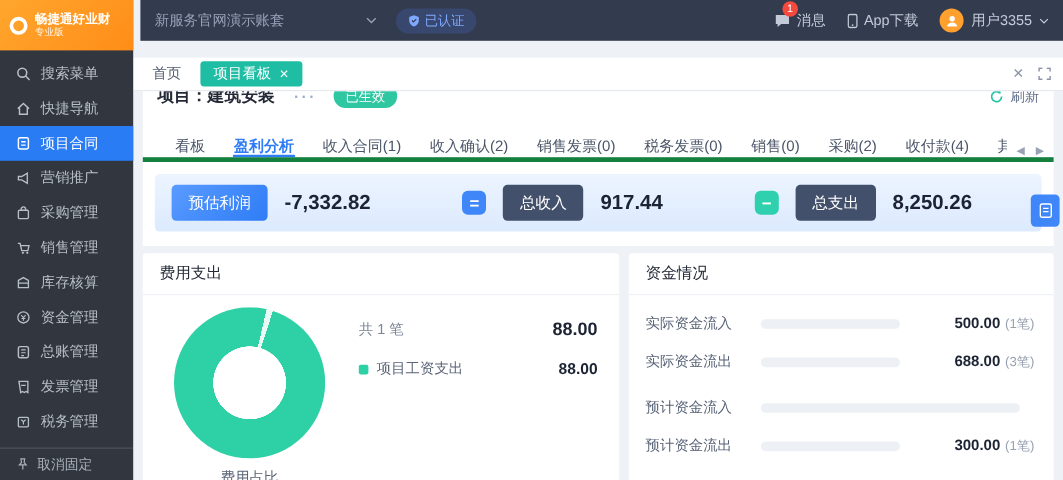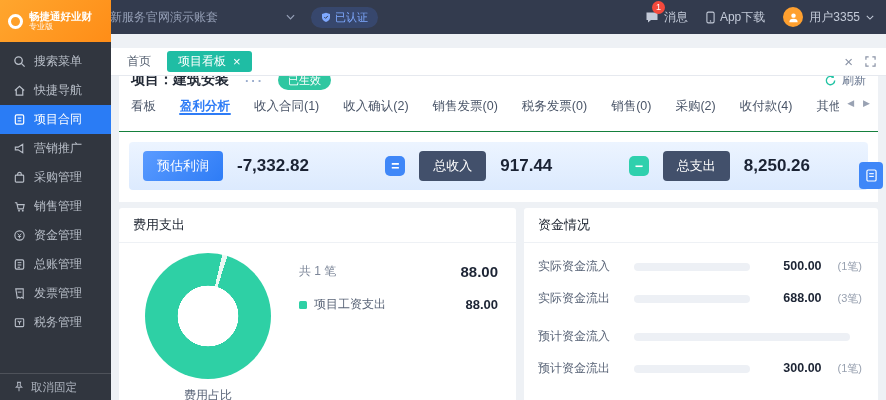--- a/index.html
+++ b/index.html
@@ -17,21 +17,21 @@
   .logo-sub{font-size:8px;opacity:.9;}
   .menu{flex:1;padding-top:5px;}
   .menu-item{height:29px;display:flex;align-items:center;gap:8px;padding-left:13px;color:#b9bfc9;
              font-size:12px;cursor:pointer;white-space:nowrap;}
   .menu-item.active{background:#2a7cf5;color:#fff;}
   .menu-item svg{flex:0 0 auto;}
   .sidebar-footer{height:26px;border-top:1px solid rgba(255,255,255,.14);display:flex;align-items:center;
                   gap:6px;padding-left:13px;color:#aab0bb;font-size:11.5px;cursor:pointer;}
 
   
-  .topbar{position:absolute;left:98px;right:0;top:0;height:34px;background:#333b4e;display:flex;
+  .topbar{position:absolute;left:117px;right:0;top:0;height:34px;background:#333b4e;display:flex;
           align-items:center;box-sizing:border-box;padding:0 12px;color:#aab3c5;z-index:5;}
   .account{display:flex;align-items:center;justify-content:space-between;width:185px;font-size:12px;
            color:#97a1b8;cursor:pointer;}
   .verified{display:flex;align-items:center;gap:4px;background:rgba(77,125,255,.18);color:#7fa9ff;
             font-size:11px;padding:3px 10px;border-radius:11px;margin-left:16px;cursor:pointer;}
   .topbar-right{margin-left:auto;display:flex;align-items:center;gap:18px;font-size:12px;color:#c3cad8;}
   .msg{position:relative;display:flex;align-items:center;gap:5px;cursor:pointer;}
   .msg-badge{position:absolute;top:-8px;left:7px;background:#f4493c;color:#fff;font-size:9px;
              min-width:13px;height:13px;border-radius:7px;display:flex;align-items:center;
              justify-content:center;padding:0 2px;box-sizing:border-box;}
@@ -53,21 +53,21 @@
 
   
   .main{position:absolute;left:111px;right:0;top:62px;bottom:0;padding:0 8px;box-sizing:border-box;}
   .content-top{background:#fff;}
   .page-header{height:36px;display:flex;align-items:center;padding:0 12px;}
   .page-title{font-size:14px;font-weight:bold;color:#232a36;}
   .more-dots{color:#9aaccd;font-weight:bold;letter-spacing:2px;margin-left:16px;font-size:13px;cursor:pointer;}
   .status-pill{background:#2fc7a1;color:#fff;font-size:11px;padding:2.5px 10px;border-radius:10px;margin-left:14px;}
   .refresh{margin-left:auto;display:flex;align-items:center;gap:5px;font-size:12px;color:#61708a;cursor:pointer;}
 
-  .page-tabs{height:33px;display:flex;align-items:flex-start;border-bottom:1px solid #15803d;}
+  .page-tabs{height:33px;display:flex;align-items:flex-end;border-bottom:4px solid #15803d;padding-left:15px;}
   .ptab-scroll{flex:1;display:flex;overflow:hidden;}
   .ptab{font-size:12.5px;color:#4a5568;padding:0 12px;display:flex;align-items:center;position:relative;
         white-space:nowrap;cursor:pointer;}
   .ptab.active{color:#2e7cf6;font-weight:bold;}
   .ptab.active::after{content:"";position:absolute;left:11px;right:11px;bottom:0;height:2.5px;
         background:#2e7cf6;border-radius:2px;}
   .arrows{display:flex;align-items:center;gap:9px;padding:0 8px;color:#99a2b3;font-size:9px;}
   .arrow{cursor:pointer;}
 
   .summary-wrap{padding:10px 10px 12px;}
@@ -107,21 +107,21 @@
   .legend-item-value{font-size:13px;font-weight:bold;color:#1c2434;}
   .donut-footer{margin:8px 0 0 26px;width:126px;text-align:center;font-size:12px;color:#5a6578;}
 
   .fund-body{padding:15px 16px 0 14px;}
   .fund-row{display:flex;align-items:center;margin-bottom:15px;}
   .fund-row.group-start{margin-top:21px;}
   .fund-label{width:84px;font-size:12px;color:#5a6578;flex:0 0 auto;white-space:nowrap;}
   .fund-track{flex:1;height:8px;background:#edf0f5;border-radius:4px;margin:0 12px;overflow:hidden;}
   .fund-fill{height:100%;background:linear-gradient(90deg,#79a7ff,#3f87f8);border-radius:4px;}
   .fund-val{width:100px;text-align:right;font-size:12.5px;font-weight:bold;color:#1c2434;white-space:nowrap;}
-  .fund-count{font-weight:normal;color:#98a1b0;font-size:11px;margin-left:16px;}
+  .fund-count{font-weight:normal;color:#98a1b0;font-size:11px;margin-left:4px;}
 </style>
 </head>
 <body>
 
 <div id="app">
 
   <div class="sidebar">
     <div class="logo">
       <span class="logo-mark"></span>
       <span class="logo-text">
@@ -164,20 +164,27 @@
           </svg>
         <span>采购管理</span>
       </div>
       <div class="menu-item">
         <svg viewBox="0 0 14 14" width="13" height="13">
             <path d="M2 3 h2 l1.5 6.5 h5.5 l1-4.5 H5" fill="none" stroke="currentColor" stroke-width="1.2"></path>
             <circle cx="6.5" cy="11.5" r="1" fill="currentColor"></circle>
             <circle cx="10.5" cy="11.5" r="1" fill="currentColor"></circle>
           </svg>
         <span>销售管理</span>
+      </div>
+      <div class="menu-item">
+        <svg viewBox="0 0 14 14" width="13" height="13">
+            <path d="M2.5 5 L7 2.5 L11.5 5 V11.5 H2.5z" fill="none" stroke="currentColor" stroke-width="1.2"></path>
+            <line x1="2.5" y1="7.5" x2="11.5" y2="7.5" stroke="currentColor" stroke-width="1.1"></line>
+          </svg>
+        <span>库存核算</span>
       </div>
       <div class="menu-item">
         <svg viewBox="0 0 14 14" width="13" height="13">
             <circle cx="7" cy="7" r="5" fill="none" stroke="currentColor" stroke-width="1.2"></circle>
             <path d="M5 5 L7 7.2 L9 5 M5.3 8 h3.4 M7 7.2 V10" fill="none" stroke="currentColor" stroke-width="1"></path>
           </svg>
         <span>资金管理</span>
       </div>
       <div class="menu-item">
         <svg viewBox="0 0 14 14" width="13" height="13">

